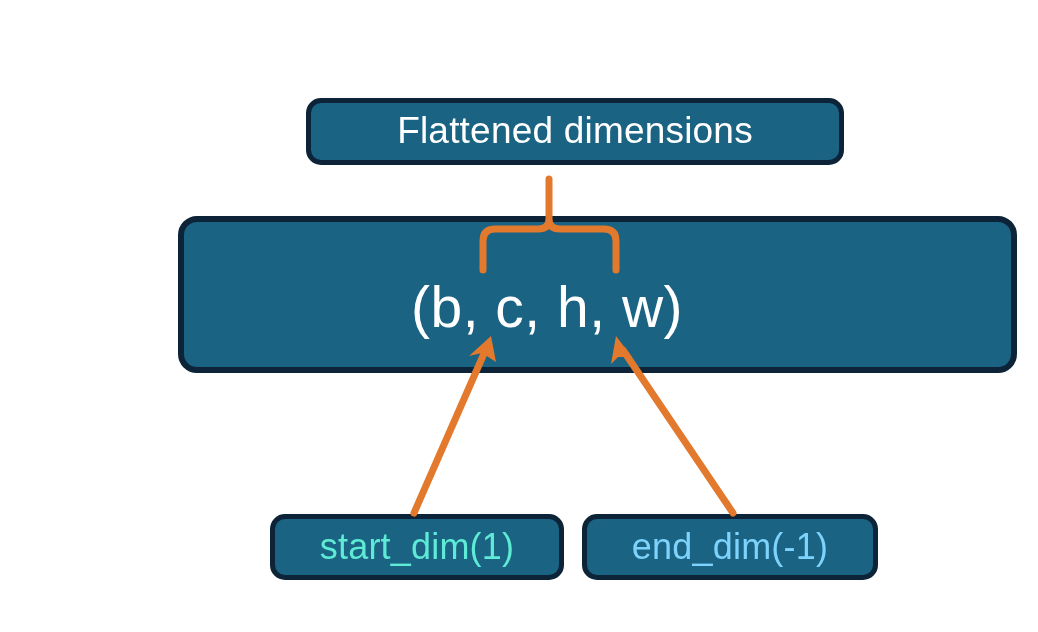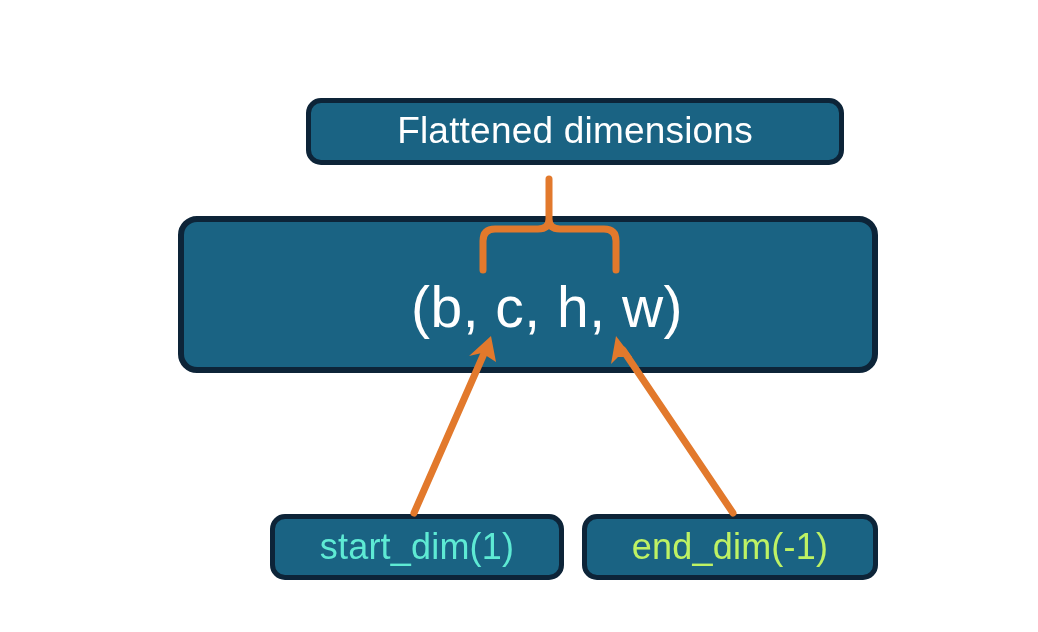--- a/index.html
+++ b/index.html
@@ -49,21 +49,21 @@
   }
   #node-flattened .node-label {
     font-size: 37px;
     font-weight: 400;
     letter-spacing: 0.2px;
   }
 
   #node-shape {
     left: 178px;
     top: 216px;
-    width: 700px;
+    width: 839px;
     height: 157px;
     border-radius: 19px;
     border-width: 6px;
     align-items: flex-start;
     justify-content: flex-start;
   }
   #node-shape .node-label {
     position: absolute;
     left: 227px;       
     top: 56px;
@@ -113,21 +113,21 @@
   </div>
 
   <div class="node" id="node-shape" style="background: rgb(26, 99, 131); border-color: rgb(13, 36, 56); color: rgb(255, 255, 255);">
     <span class="node-label">(b, c, h, w)</span>
   </div>
 
   <div class="node" id="node-start-dim" style="background: rgb(26, 99, 131); border-color: rgb(13, 36, 56); color: #5eead4;">
     <span class="node-label">start_dim(1)</span>
   </div>
 
-  <div class="node" id="node-end-dim" style="background: rgb(26, 99, 131); border-color: rgb(13, 36, 56); color: #bef264;">
+  <div class="node" id="node-end-dim" style="background: rgb(26, 99, 131); border-color: rgb(13, 36, 56); color: #7dd3fc;">
     <span class="node-label">end_dim(-1)</span>
   </div>
 
   <svg id="annotations" viewBox="0 0 1038 632" width="1038" height="632">
 
     <path id="brace-path" fill="none" stroke="#e2792c" stroke-width="7" stroke-linecap="round" stroke-linejoin="round" d="M 483 270
              L 483 241
              Q 483 229 495 229
              L 538 229
              Q 549 229 549 219

